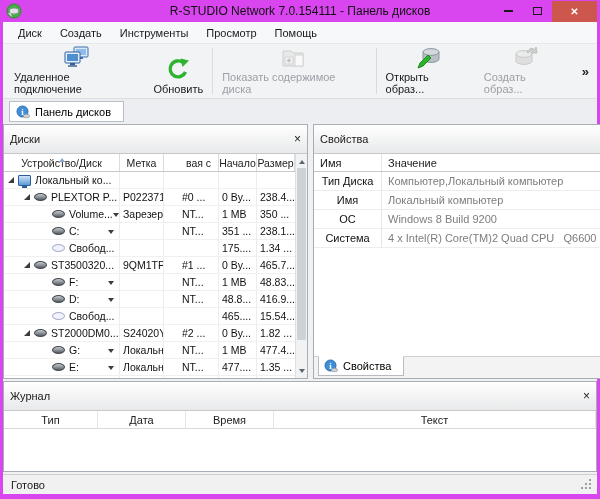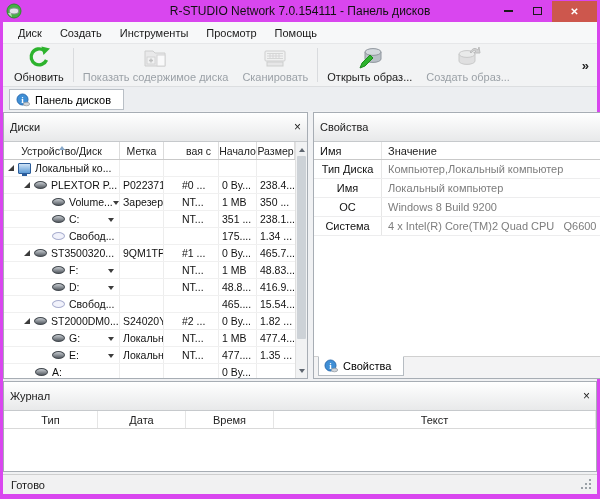--- a/index.html
+++ b/index.html
@@ -121,49 +121,53 @@
       <div class="menu-item">Диск</div>
       <div class="menu-item">Создать</div>
       <div class="menu-item">Инструменты</div>
       <div class="menu-item">Просмотр</div>
       <div class="menu-item">Помощь</div>
     </div>
 
     <div class="toolbar">
       <div class="tbtn">
         <span class="ticon">
+          <svg width="26" height="24" viewBox="0 0 26 24">
+            <rect x="10" y="1" width="14" height="10" rx="1" fill="#dce9f8" stroke="#3f6fae"></rect>
+            <rect x="12" y="3" width="10" height="6" fill="#8fbce8"></rect>
+            <rect x="15" y="11" width="4" height="2" fill="#3f6fae"></rect>
+            <rect x="1" y="6" width="15" height="11" rx="1" fill="#e8f1fb" stroke="#2f5f9e"></rect>
+            <rect x="3" y="8" width="11" height="7" fill="#4f8fd0"></rect>
+            <rect x="6" y="17" width="5" height="2" fill="#2f5f9e"></rect>
+            <rect x="4" y="19" width="9" height="2" fill="#6b87a8"></rect>
+          </svg>
+        </span>
+        <span>Удаленное подключение</span>
+      </div>
+      <div class="tbtn">
+        <span class="ticon">
           <svg width="24" height="24" viewBox="0 0 24 24">
             <path d="M19.5 14 a8 8 0 1 1 -2.5-9.5" fill="none" stroke="#2db32d" stroke-width="3.4" stroke-linecap="butt"></path>
             <polygon points="14.5,0.5 23,2.5 16.5,9" fill="#2db32d"></polygon>
           </svg>
         </span>
         <span>Обновить</span>
       </div>
       <div class="tsep"></div>
       <div class="tbtn disabled">
         <span class="ticon">
           <svg width="26" height="24" viewBox="0 0 26 24">
             <path d="M2 5 h8 l2 2 h10 v13 H2 z" fill="#dfe3e7" stroke="#aab1b8"></path>
             <rect x="14" y="9" width="8" height="11" fill="#fff" stroke="#b6bcc2"></rect>
             <rect x="4" y="11" width="8" height="7" fill="#eef1f4" stroke="#b6bcc2"></rect>
             <path d="M6 14.5 h4 M8 12.5 v4" stroke="#8f969d" stroke-width="1.4"></path>
           </svg>
         </span>
         <span>Показать содержимое диска</span>
       </div>
-      <div class="tbtn disabled">
-        <span class="ticon">
-          <svg width="26" height="24" viewBox="0 0 26 24">
-            <rect x="3" y="5" width="20" height="10" rx="1" fill="#eef0f2" stroke="#aab1b8"></rect>
-            <path d="M5 7.5 h16 M5 10 h16 M5 12.5 h16 M8 7 v6 M11 7 v6 M14 7 v6 M17 7 v6" stroke="#b9c0c6" stroke-width="1"></path>
-            <rect x="5" y="16" width="16" height="4" fill="#dadee2" stroke="#aab1b8"></rect>
-          </svg>
-        </span>
-        <span>Сканировать</span>
-      </div>
       <div class="tsep"></div>
       <div class="tbtn">
         <span class="ticon">
           <svg width="26" height="24" viewBox="0 0 26 24">
             <path d="M8 6 v7 a8 3.4 0 0 0 16 0 v-7" fill="#b9c0c7" stroke="#8f969d"></path>
             <ellipse cx="16" cy="6" rx="8" ry="3.4" fill="#d4d9de" stroke="#8f969d"></ellipse>
             <path d="M13 9 L5 17 l-2 5 5-2 8-8 z" fill="#2db32d" stroke="#1d8a1d"></path>
           </svg>
         </span>
         <span>Открыть образ...</span>

